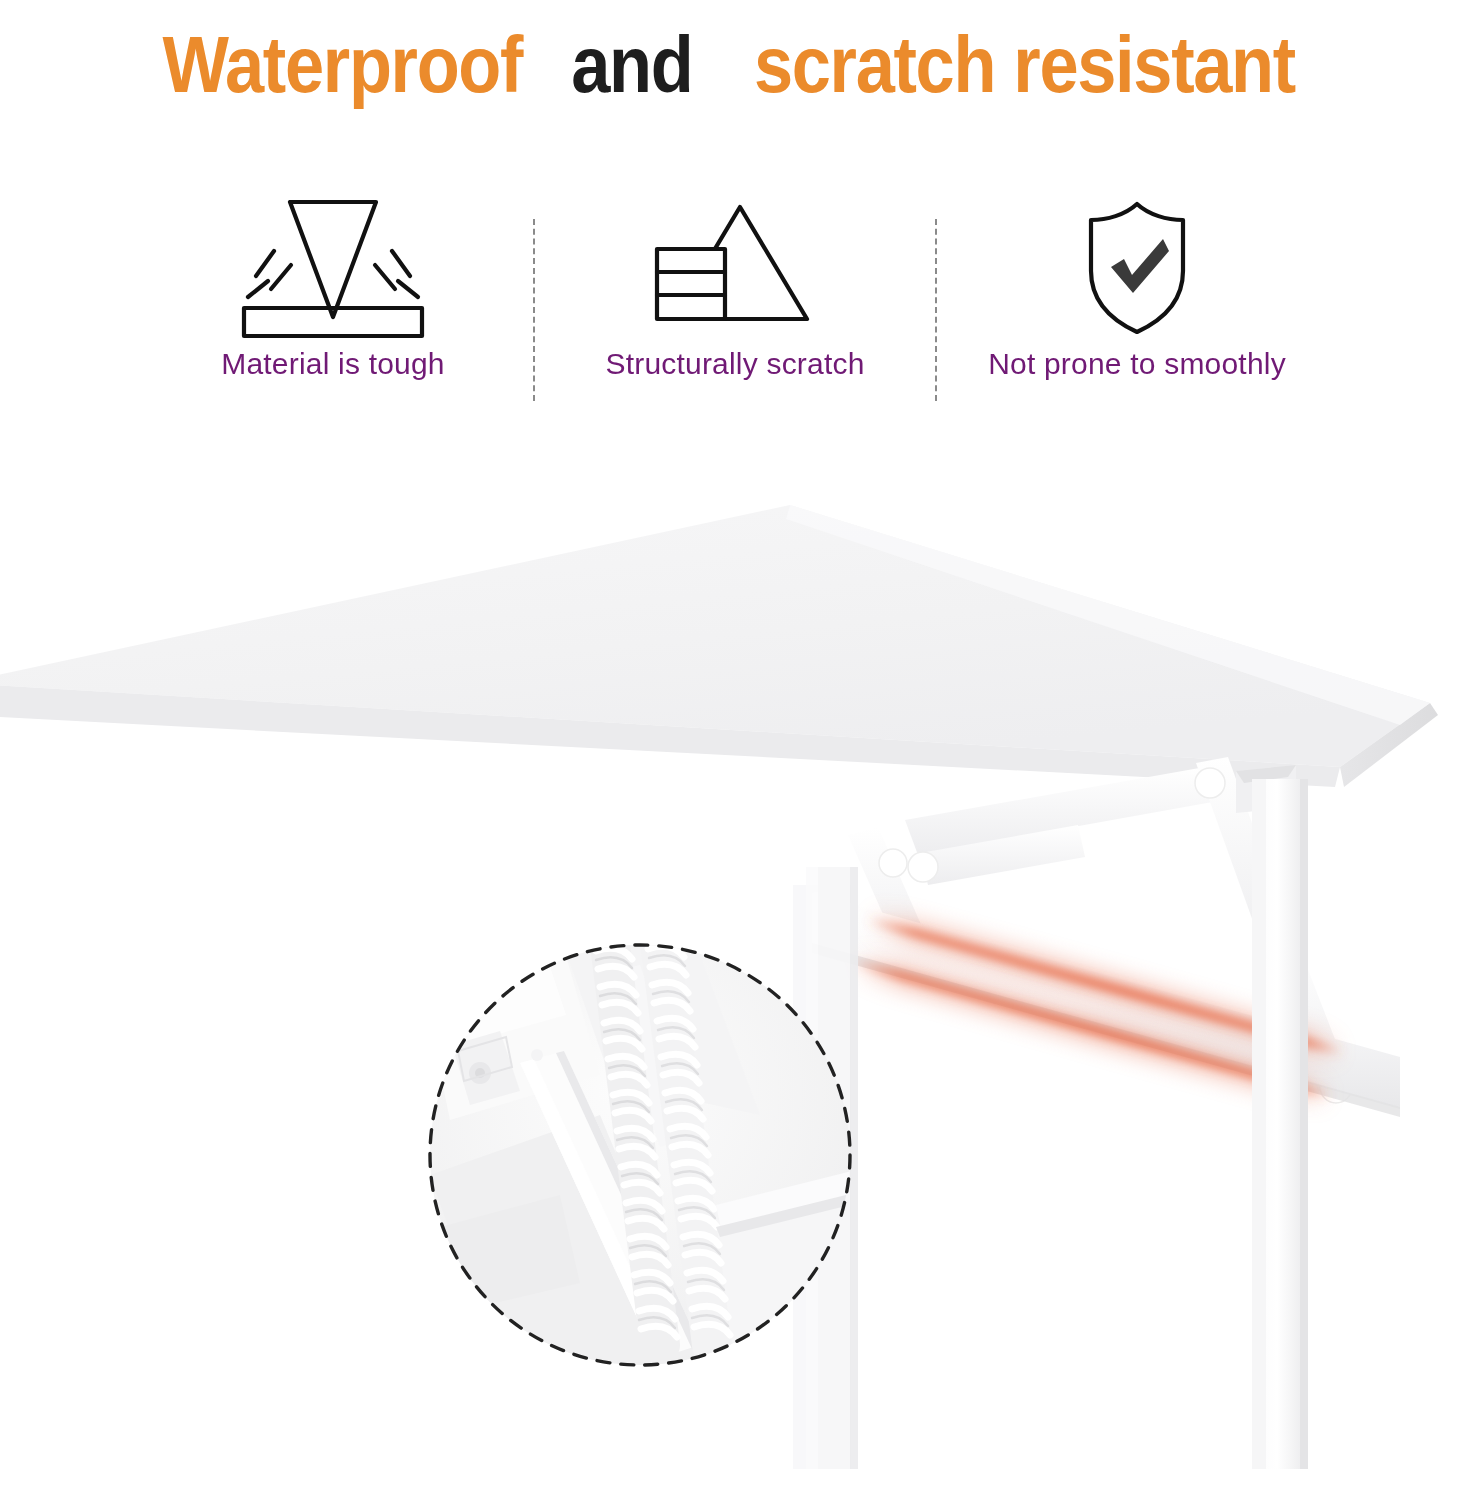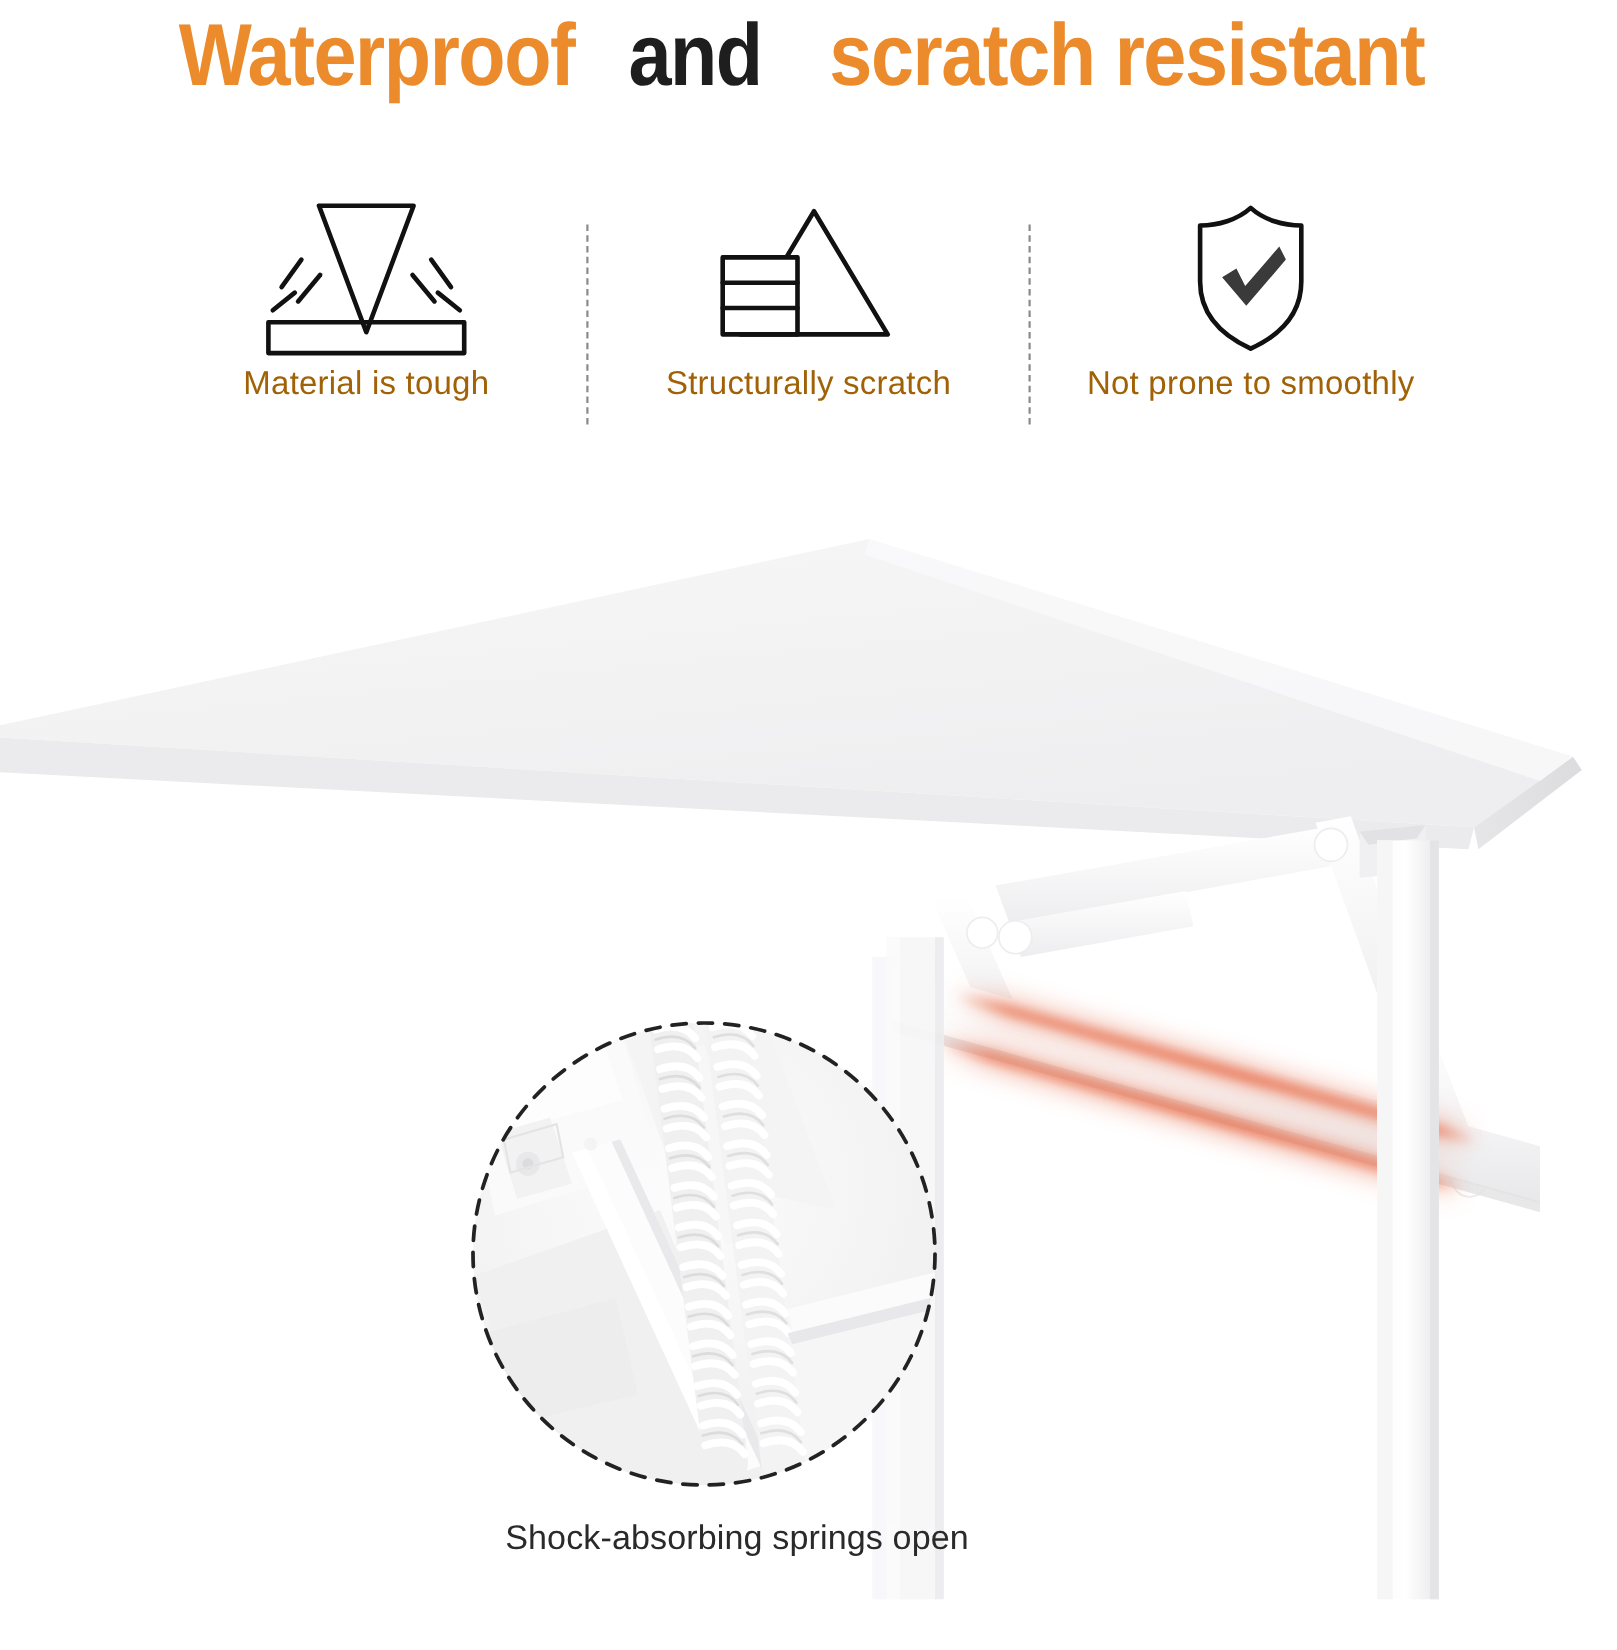--- a/index.html
+++ b/index.html
@@ -10,20 +10,21 @@
   }
   body {
     font-family: "Liberation Sans", sans-serif;
   }
   #page {
     position: relative;
     width: 1470px;
     height: 1454px;
     background: #ffffff;
     overflow: hidden;
+    margin-top: 15px;
   }
 
   
   #headline {
     position: absolute;
     left: 0;
     top: 0;
     width: 1470px;
     height: 100px;
     display: flex;
@@ -66,21 +67,21 @@
     height: 148px;
     display: flex;
     align-items: center;
     justify-content: center;
   }
   .feature-label {
     margin-top: 6px;
     font-family: "Liberation Sans", sans-serif;
     font-size: 30px;
     font-weight: 300;
-    color: #a16207;
+    color: #701a75;
     letter-spacing: 0.2px;
     white-space: nowrap;
   }
   .feature-divider {
     width: 0;
     border-left: 2px dashed #8a8a8a;
     height: 182px;
     margin: 26px 0 0 0;
     align-self: flex-start;
   }
@@ -426,16 +427,15 @@
           <path d="M440 812 L560 780 L580 868 L452 898 Z" fill="#EDEDEE"></path>
         </g>
 
         <circle cx="640" cy="740" r="210" fill="none" stroke="#222222" stroke-width="3.4" stroke-dasharray="13 11" stroke-linecap="round"></circle>
       </g>
 
     </svg>
   </div>
 
   <div id="spring-caption">
-    <span>Shock-absorbing springs open</span>
   </div>
 
 </div>
 
 </body></html>

